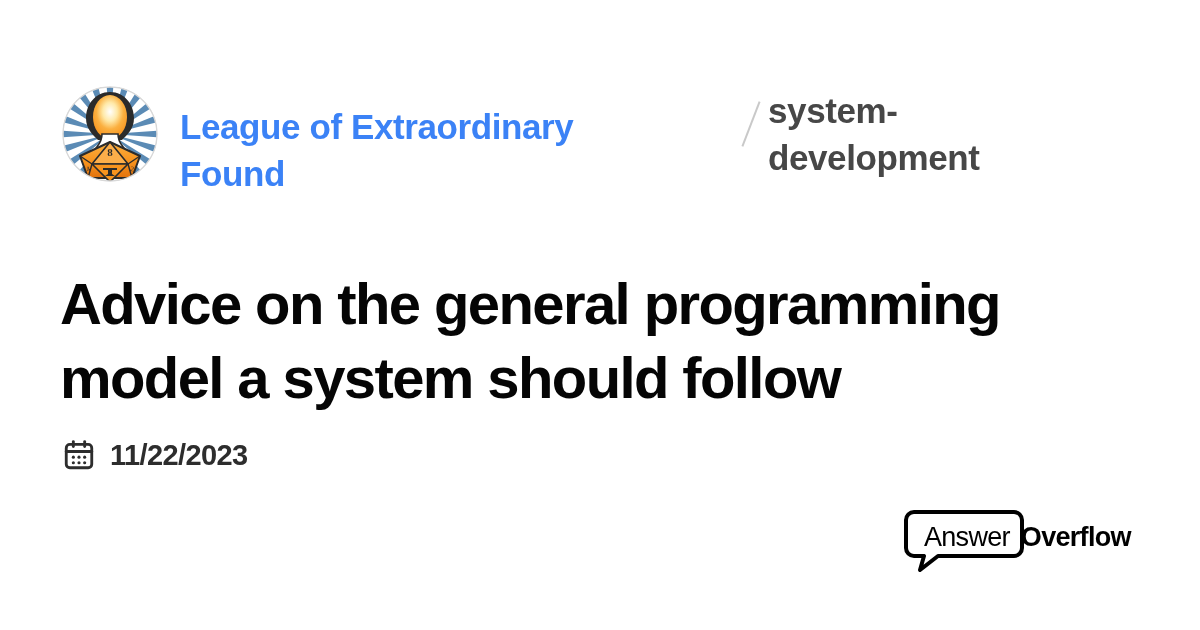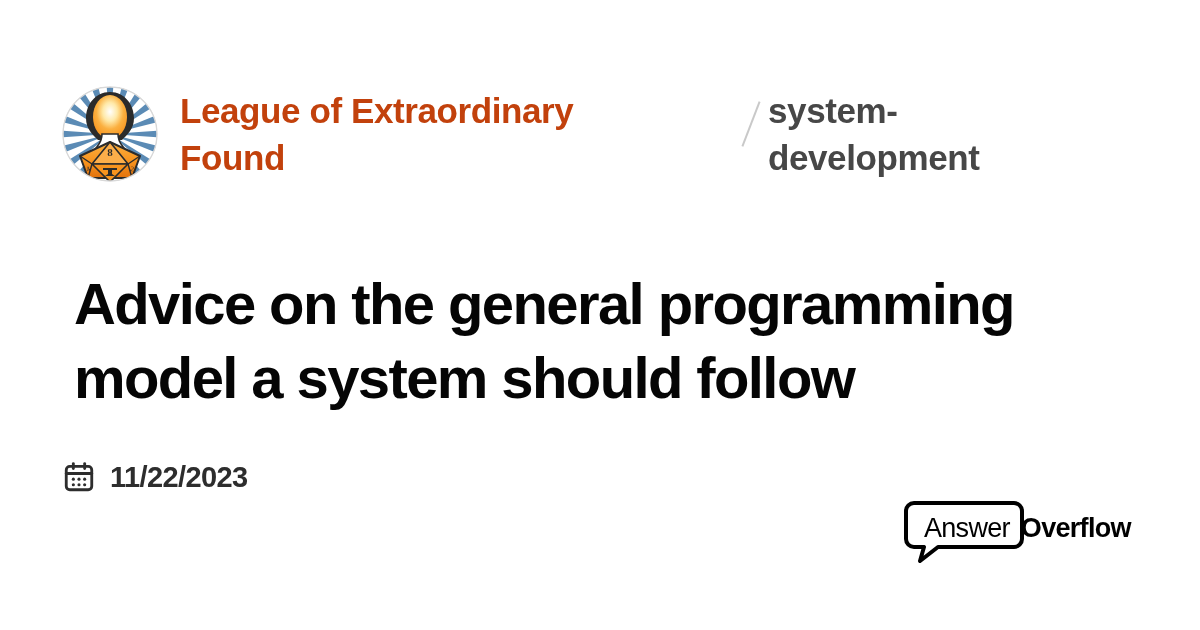--- a/index.html
+++ b/index.html
@@ -48,25 +48,25 @@
     position: relative;
     margin-top: 2px;
   }
 
   .avatar svg { display: block; }
 
   .server-name {
     font-size: 35px;
     font-weight: bold;
     line-height: 1.33;
-    color: #c2410c;
+    color: #3b82f6;
     letter-spacing: -0.4px;
     max-width: 470px;
     margin-left: 22px;
-    margin-top: 4px;
+    margin-top: 20px;
   }
 
   .channel-block {
     display: flex;
     align-items: flex-start;
     margin-left: 90px;
     margin-top: 4px;
   }
 
   .slash {
@@ -94,35 +94,35 @@
     line-height: 1.34;
     color: #474747;
     letter-spacing: -0.4px;
     max-width: 270px;
     margin-left: 6px;
   }
 
   
   .post-title {
     position: absolute;
-    left: 74px;
+    left: 60px;
     top: 228px;
     width: 1060px;
     font-size: 58px;
     font-weight: bold;
     line-height: 1.28;
     letter-spacing: -1.6px;
     color: #050505;
   }
 
   
   .meta-row {
     position: absolute;
     left: 62px;
-    top: 460px;
+    top: 438px;
     display: flex;
     align-items: center;
   }
 
   .meta-item {
     display: flex;
     align-items: center;
   }
   .meta-item + .meta-item { margin-left: 52px; }
 
@@ -138,21 +138,21 @@
     color: #2d2d2d;
     letter-spacing: -0.6px;
     margin-left: 14px;
     white-space: nowrap;
   }
 
   
   .brand-logo {
     position: absolute;
     right: 74px;
-    bottom: 61px;
+    bottom: 52px;
     display: block;
   }
   .brand-wordmark {
     position: absolute;
     left: 22px;
     top: 14px;
     display: flex;
     align-items: baseline;
     font-size: 27px;
     color: #000000;

